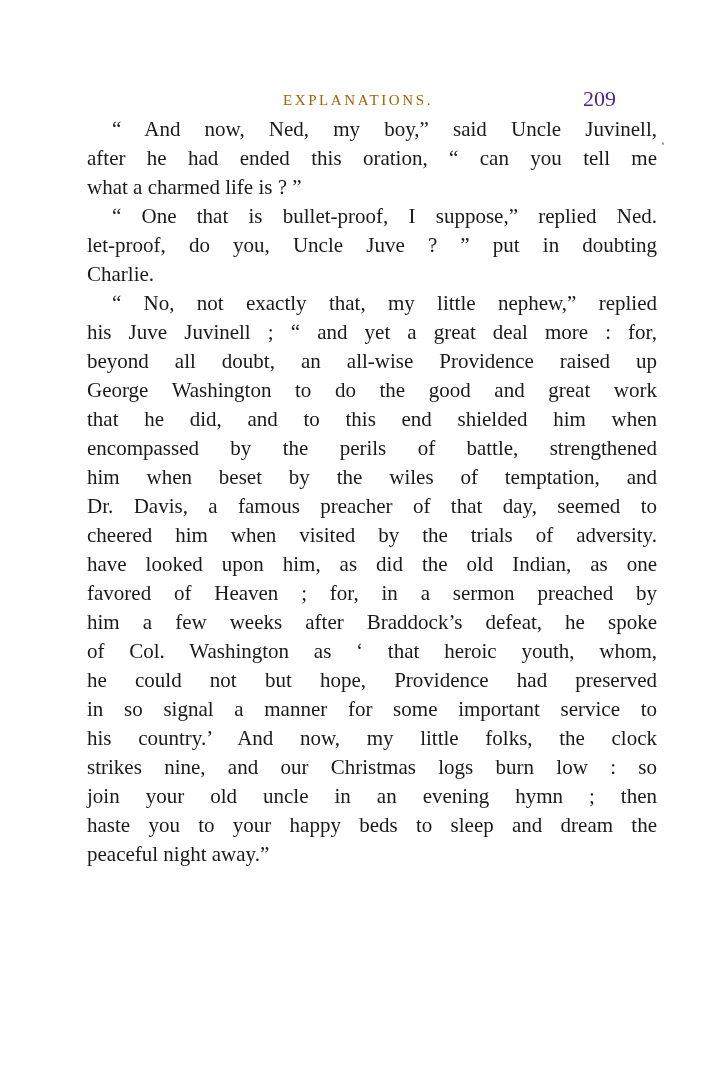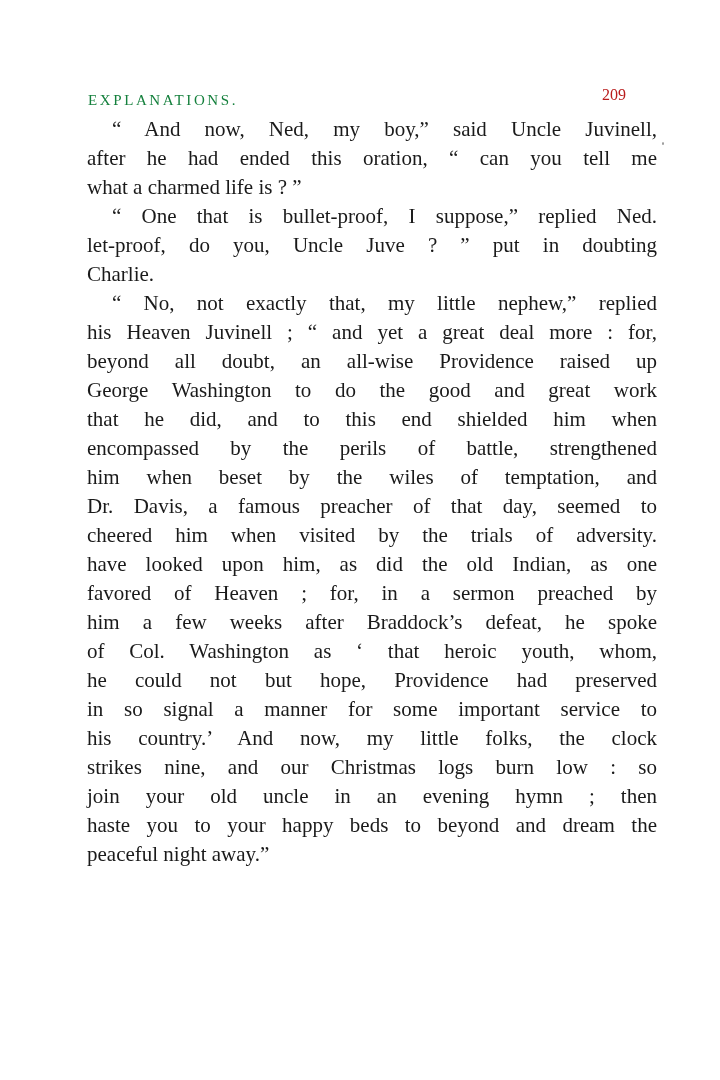--- a/index.html
+++ b/index.html
@@ -17,31 +17,32 @@
     top: 89px;
     left: 58px;
     width: 570px;
     height: 24px;
   }
   .running-title {
     position: absolute;
     left: 0;
     right: 0;
     top: 3px;
+    text-align: center;
     text-indent: 30px;
     font-size: 15px;
     letter-spacing: 2.6px;
-    color: #15803d;
+    color: #a16207;
   }
   .page-number {
     position: absolute;
-    right: 2px;
+    right: 12px;
     top: -3px;
-    font-size: 16px;
-    color: #b91c1c;
+    font-size: 22px;
+    color: #4c1d95;
   }
   .page-body {
     position: absolute;
     top: 115px;
     left: 58px;
     width: 570px;
     margin-left: 29px;
   }
   .paragraph { margin: 0; }
   .line {
@@ -80,37 +81,37 @@
       </div>
       <div class="paragraph">
         <div class="line indent">“ One that is bullet-proof, I suppose,” replied Ned.</div>
       </div>
       <div class="paragraph">
         <div class="line">let-proof, do you, Uncle Juve ? ” put in doubting</div>
         <div class="line no-just">Charlie.</div>
       </div>
       <div class="paragraph">
         <div class="line indent">“ No, not exactly that, my little nephew,” replied</div>
-        <div class="line">his Heaven Juvinell ; “ and yet a great deal more : for,</div>
+        <div class="line">his Juve Juvinell ; “ and yet a great deal more : for,</div>
         <div class="line">beyond all doubt, an all-wise Providence raised up</div>
         <div class="line">George Washington to do the good and great work</div>
         <div class="line">that he did, and to this end shielded him when</div>
         <div class="line">encompassed by the perils of battle, strengthened</div>
         <div class="line">him when beset by the wiles of temptation, and</div>
         <div class="line">Dr. Davis, a famous preacher of that day, seemed to</div>
         <div class="line">cheered him when visited by the trials of adversity.</div>
         <div class="line">have looked upon him, as did the old Indian, as one</div>
         <div class="line">favored of Heaven ; for, in a sermon preached by</div>
         <div class="line">him a few weeks after Braddock’s defeat, he spoke</div>
         <div class="line">of Col. Washington as ‘ that heroic youth, whom,</div>
         <div class="line">he could not but hope, Providence had preserved</div>
         <div class="line">in so signal a manner for some important service to</div>
         <div class="line">his country.’  And now, my little folks, the clock</div>
         <div class="line">strikes nine, and our Christmas logs burn low : so</div>
         <div class="line">join your old uncle in an evening hymn ; then</div>
-        <div class="line">haste you to your happy beds to beyond and dream the</div>
+        <div class="line">haste you to your happy beds to sleep and dream the</div>
         <div class="line no-just">peaceful night away.”</div>
       </div>
     </div>
 
   <div class="scan-speck speck-1"></div>
   <div class="scan-speck speck-2"></div>
 </div>
 
 </body></html>

